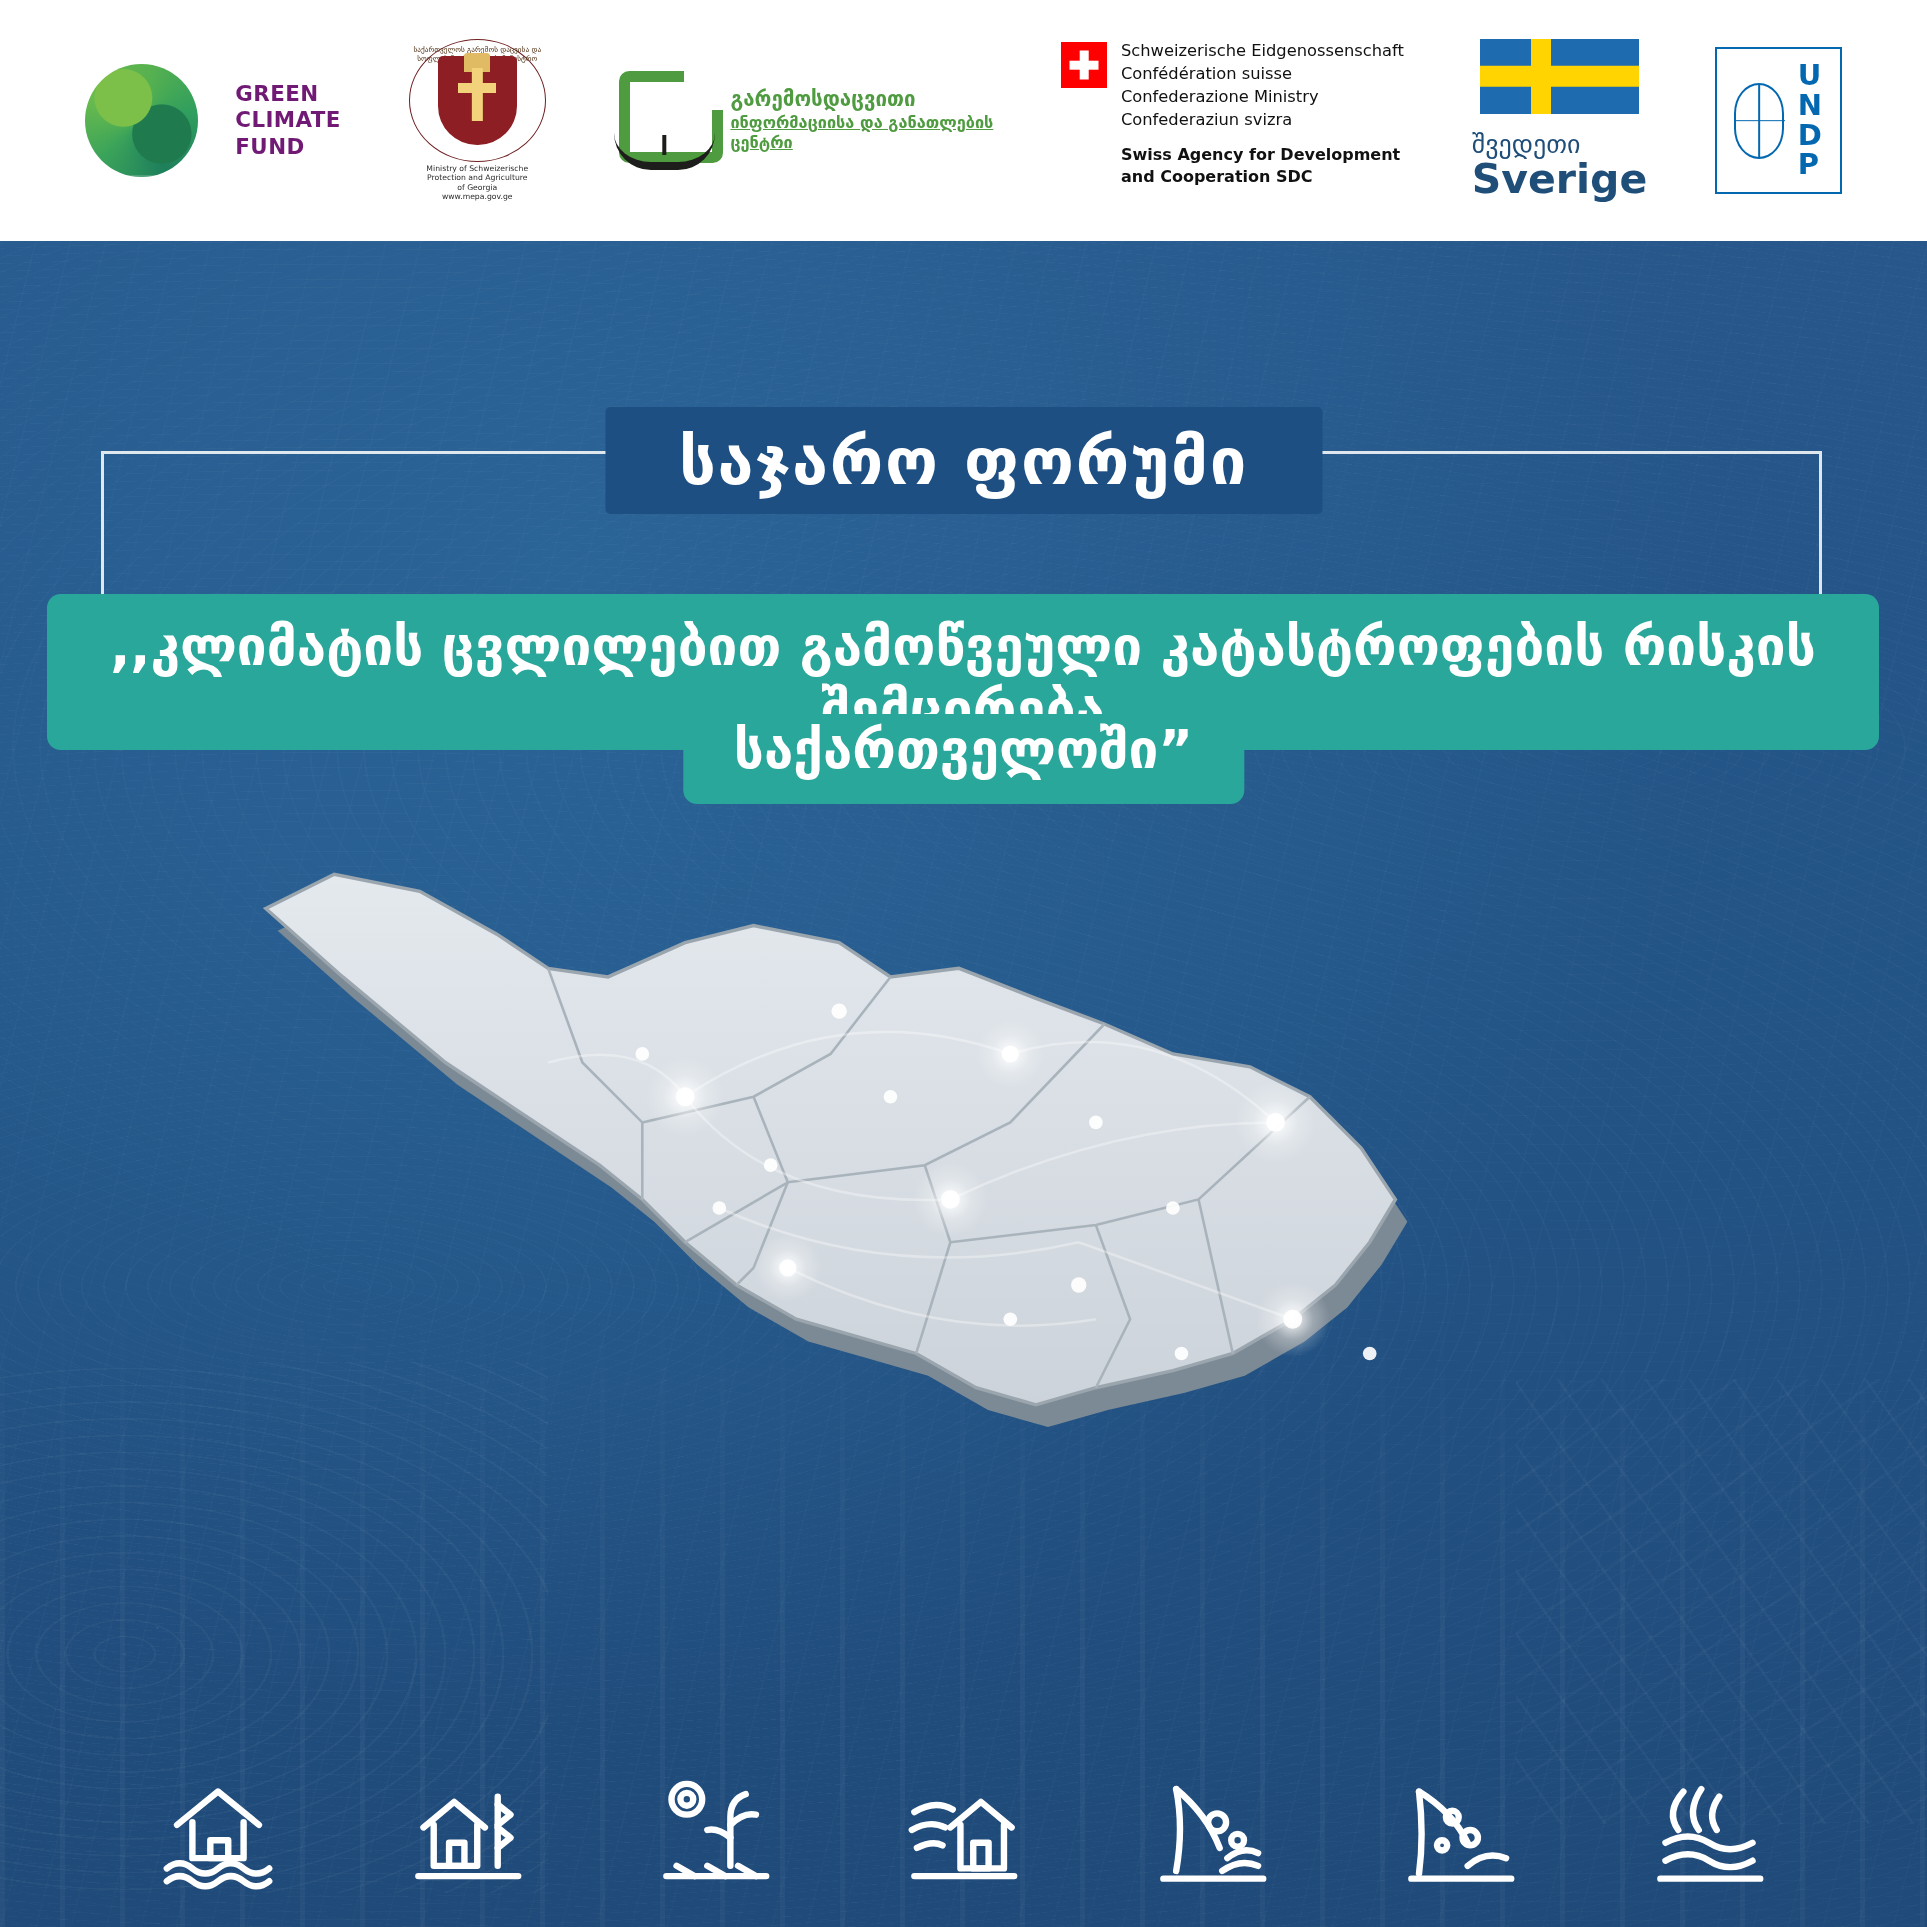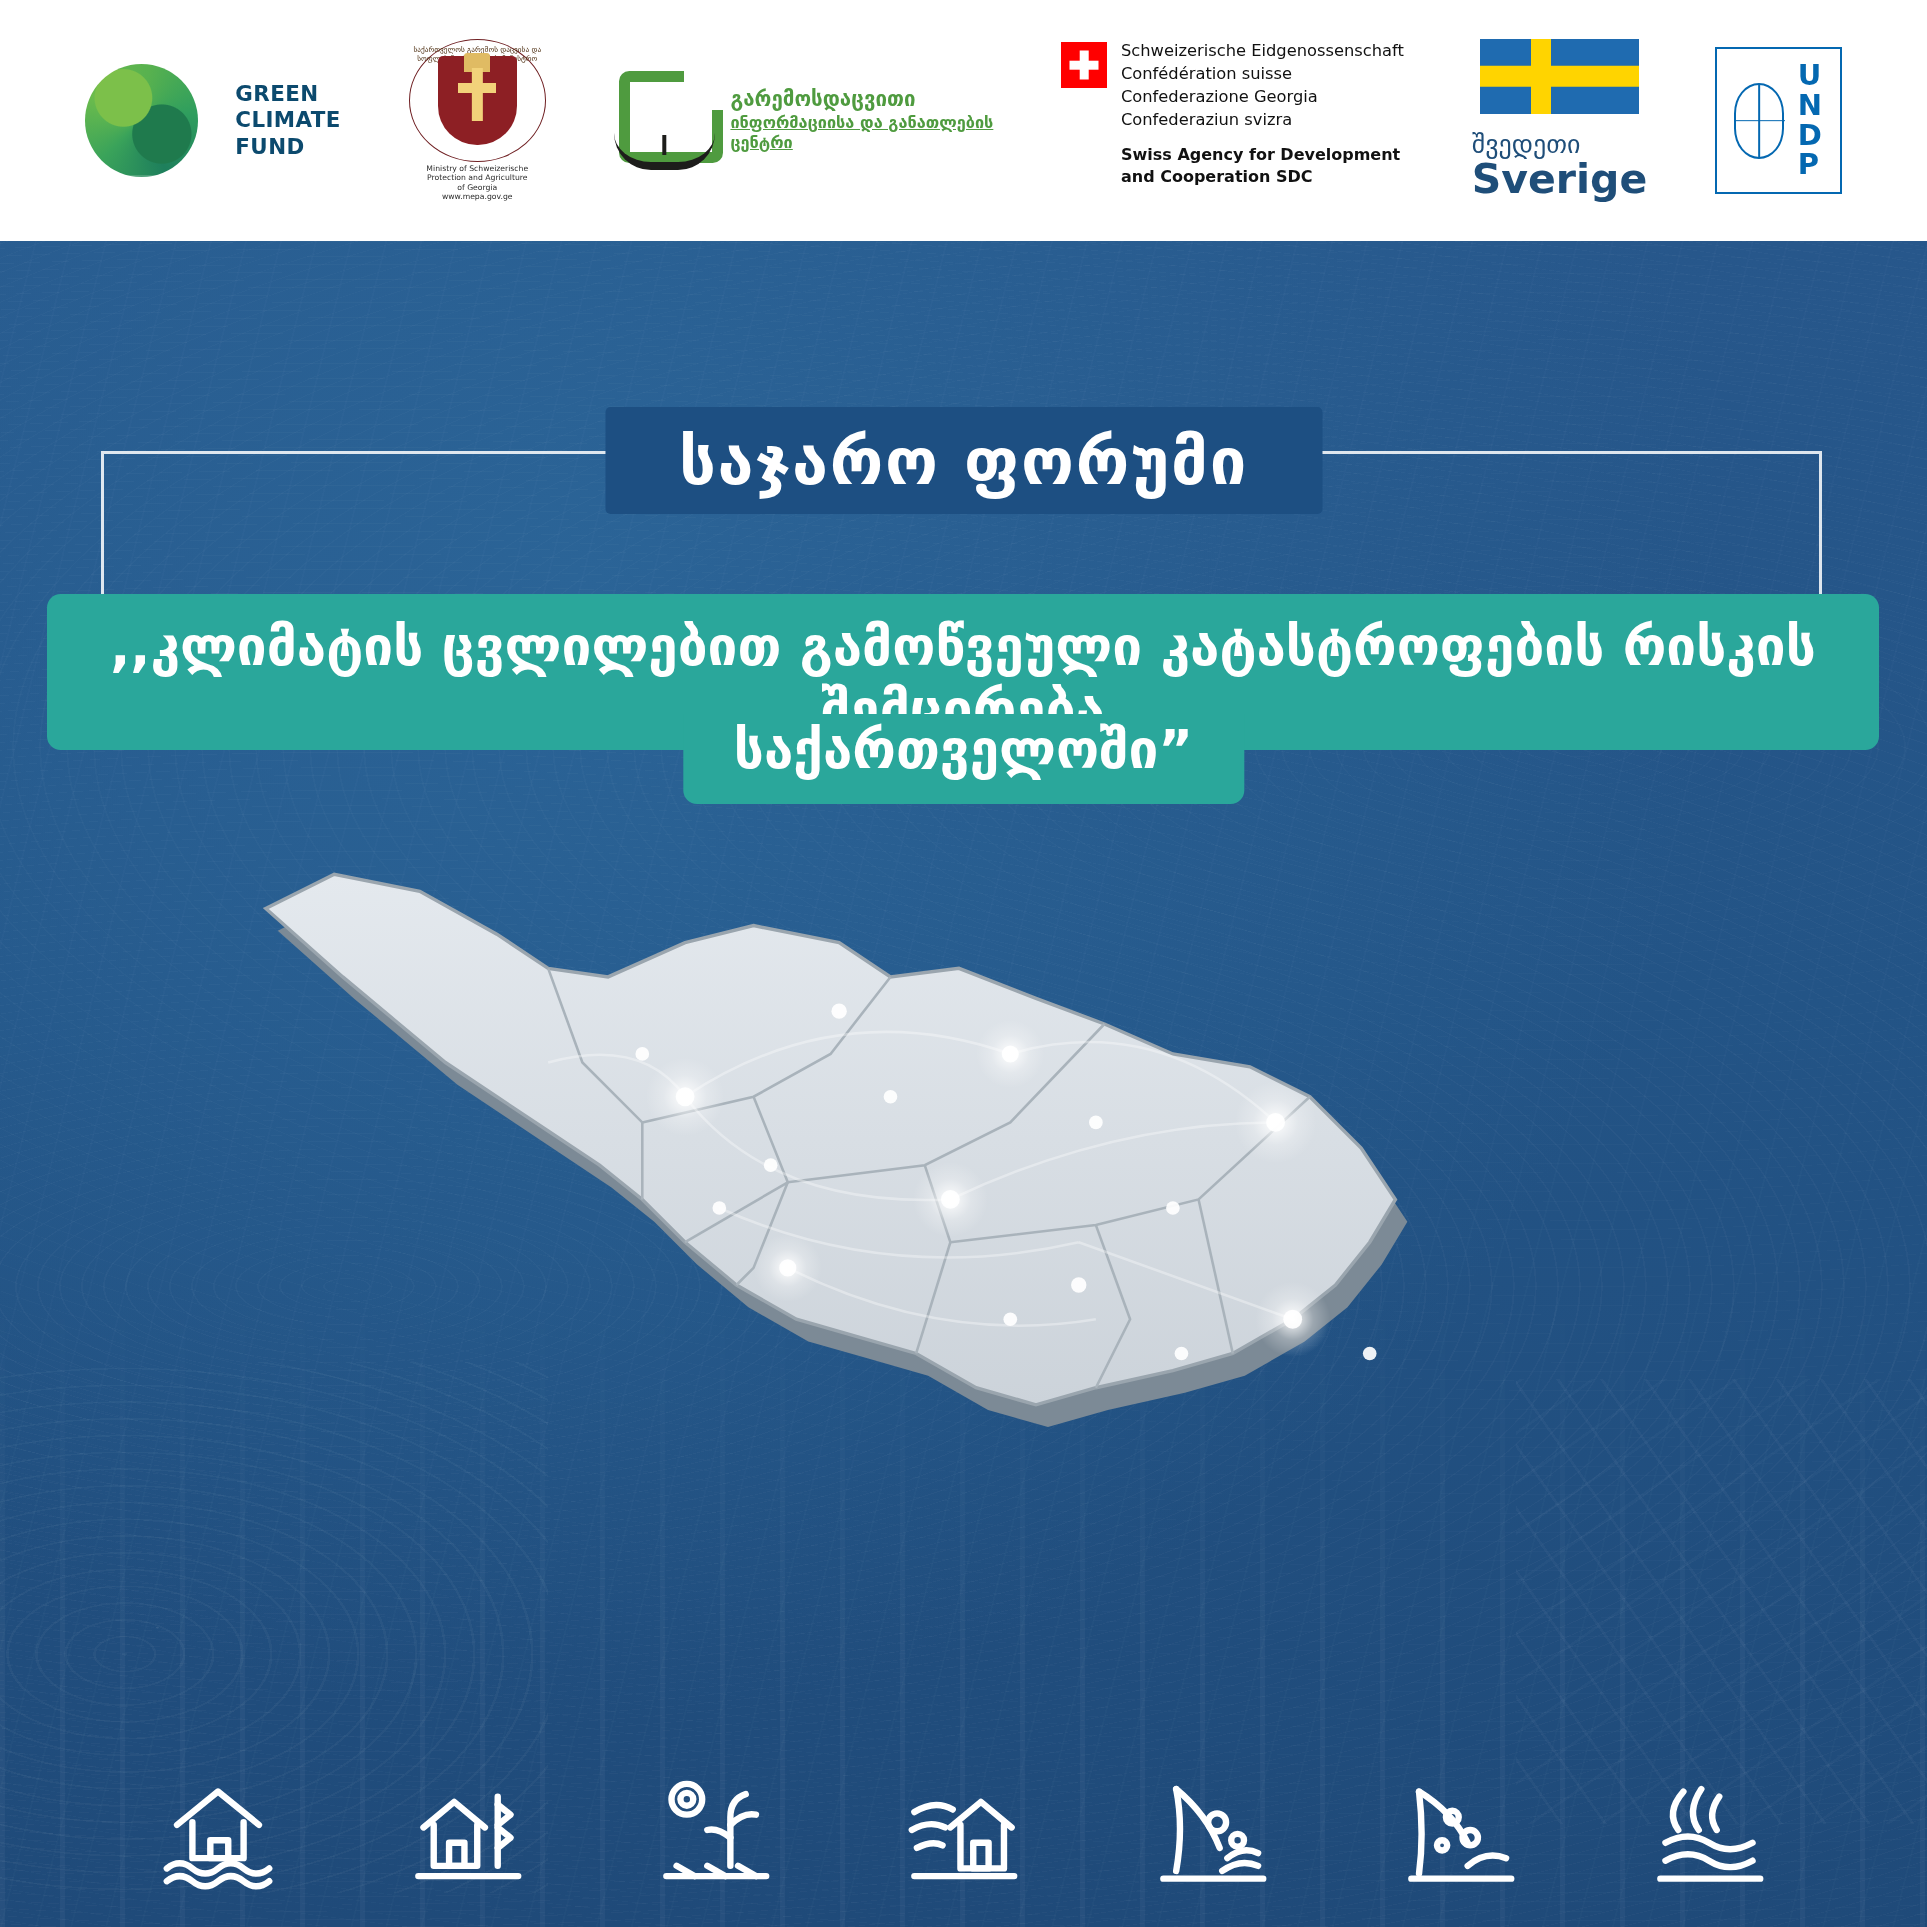--- a/index.html
+++ b/index.html
@@ -26,21 +26,21 @@
     background:
       radial-gradient(circle at 34% 30%, #7cc04a 0 26%, rgba(0,0,0,0) 27%),
       radial-gradient(circle at 68% 62%, #1f7a4d 0 28%, rgba(0,0,0,0) 29%),
       conic-gradient(from 10deg,#57b14f,#2f9e5e,#1e7f5c,#3aa35a,#6cbc4c,#57b14f);
     position:relative;overflow:hidden;}
   .gcf-globe:before{content:"";position:absolute;inset:0;
     background:
       linear-gradient(60deg,rgba(255,255,255,.25) 0 1.7px,rgba(0,0,0,0) 1.7px 22px),
       linear-gradient(-60deg,rgba(255,255,255,.22) 0 1.7px,rgba(0,0,0,0) 1.7px 22px),
       linear-gradient(0deg,rgba(255,255,255,.18) 0 1.7px,rgba(0,0,0,0) 1.7px 22px);}
-  .gcf-text{font-size:21.4px;line-height:1.22;font-weight:bold;color:#0c4a6e;letter-spacing:0.4px;margin-left:22px;}
+  .gcf-text{font-size:21.4px;line-height:1.22;font-weight:bold;color:#701a75;letter-spacing:0.4px;margin-left:22px;}
 
   
   .ministry{display:flex;flex-direction:column;align-items:center;}
   .emblem-ring{width:135px;height:135px;border-radius:50%;border:1.7px solid #6f1f22;
     display:flex;align-items:center;justify-content:center;position:relative;background:#fff;}
   .emblem-inner{width:79px;height:89px;border-radius:5.1px 5.1px 39px 39px;
     background:#8d1f24;position:relative;}
   .emblem-inner:after{content:"";position:absolute;left:50%;top:14%;
     transform:translateX(-50%);width:10.3px;height:53px;background:#f2d27a;}
   .emblem-inner:before{content:"";position:absolute;left:50%;top:30%;
@@ -175,21 +175,21 @@
       <div class="sub">ინფორმაციისა და განათლების</div>
       <div class="sub">ცენტრი</div>
     </div>
   </div>
 
   <div class="logo-slot swiss">
     <div class="swiss-flag"></div>
     <div class="swiss-text">
       <div>Schweizerische Eidgenossenschaft</div>
       <div>Confédération suisse</div>
-      <div>Confederazione Georgia</div>
+      <div>Confederazione Ministry</div>
       <div>Confederaziun svizra</div>
       <span class="b">Swiss Agency for Development</span>
       <span class="b" style="margin-top:0">and Cooperation SDC</span>
     </div>
   </div>
 
   <div class="logo-slot sweden">
     <div class="se-flag"></div>
     <div class="se-text">
       <span class="ka">შვედეთი</span>

